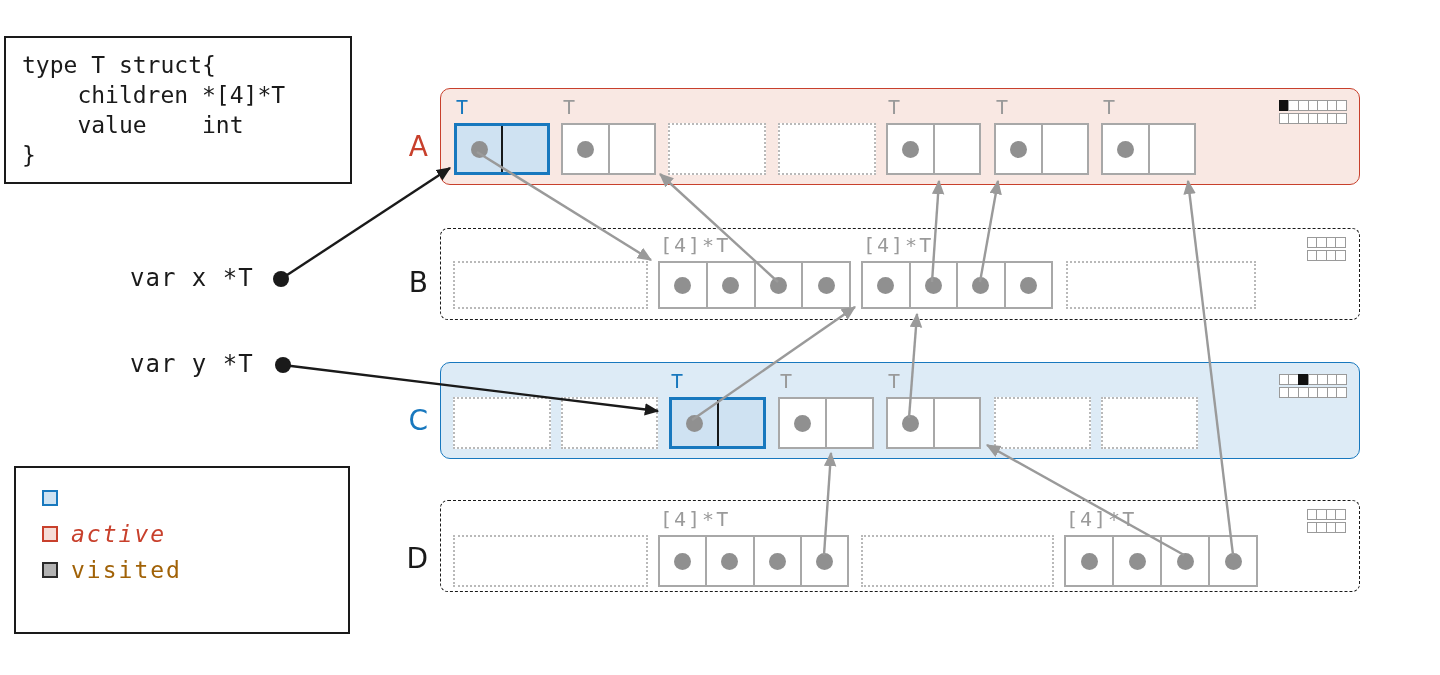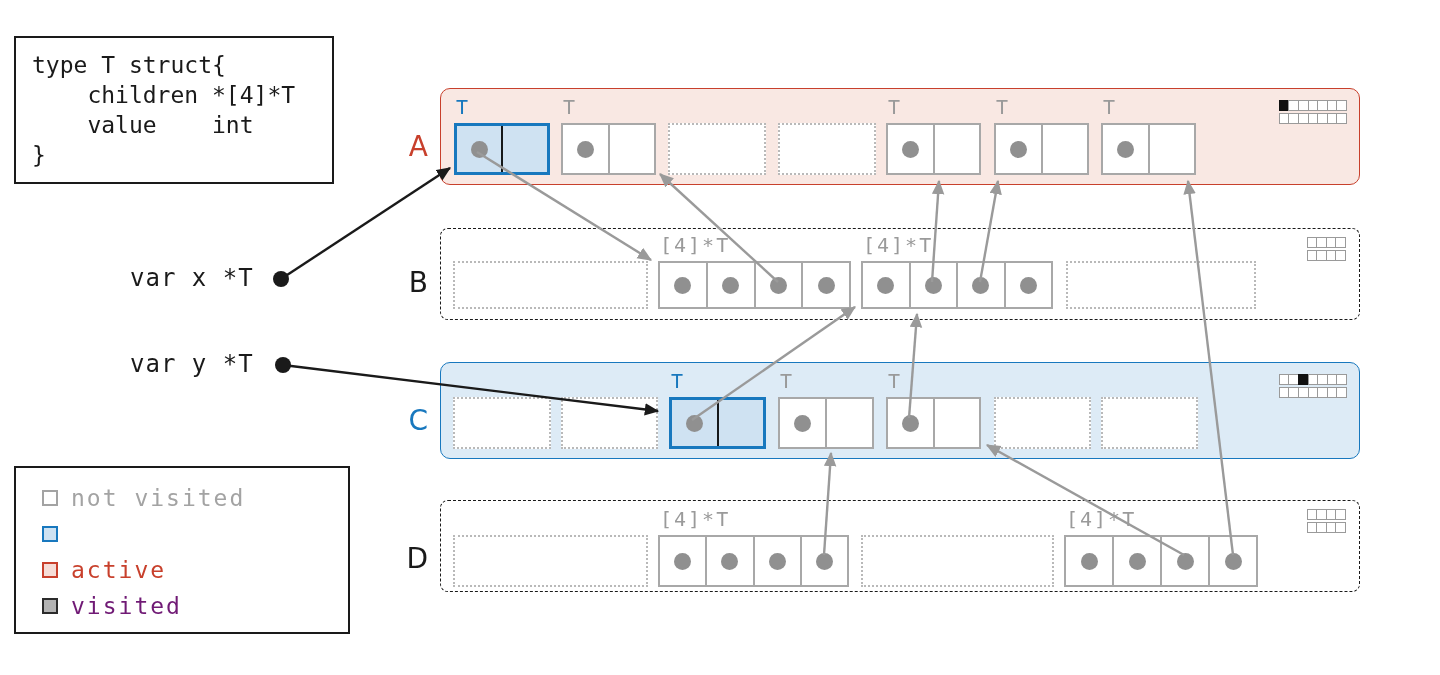--- a/index.html
+++ b/index.html
@@ -1,19 +1,19 @@
 <!DOCTYPE html>
 <html><head>
 <meta charset="utf-8">
 <style>
   html,body{margin:0;padding:0;background:#fff}
   #canvas{position:relative;width:1440px;height:675px;background:#fff;
           font-family:"DejaVu Sans Mono",monospace;overflow:hidden}
   .box{position:absolute;border:2.5px solid var(--black);background:#fff;box-sizing:border-box}
-  #code-box{left:14px;top:36px;width:320px;height:148px}
+  #code-box{left:4px;top:36px;width:348px;height:148px}
   #code-box pre{margin:12px 0 0 16px;font-size:23px;line-height:30px;color:var(--black);font-family:inherit}
   .var-label{position:absolute;font-size:24px;color:var(--black);letter-spacing:1px}
   #var-x{left:130px;top:264px}
   #var-y{left:130px;top:350px}
   #legend{left:14px;top:466px;width:336px;height:168px}
   .legend-item{display:flex;align-items:center;height:36px;margin-left:26px}
   .legend-item:first-child{margin-top:12px}
   .legend-swatch{width:12px;height:12px;border:2.5px solid;margin-right:13px;flex:none}
   .legend-label{font-size:23px;letter-spacing:2px;white-space:pre}
   .span-row{position:absolute;box-sizing:border-box}
@@ -49,33 +49,29 @@
     children *[4]*T
     value    int
 }</pre>
   </div>
 
   <div class="var-label" id="var-x">var x *T</div>
   <div class="var-label" id="var-y">var y *T</div>
 
   <div class="box" id="legend">
       <div class="legend-item">
-        <div class="legend-swatch" style="border-color: rgb(163, 163, 163); background: rgb(255, 255, 255);"></div>
-        <div class="legend-label" style="color: rgb(163, 163, 163);">not visited</div>
-      </div>
-      <div class="legend-item">
         <div class="legend-swatch" style="border-color: rgb(24, 120, 190); background: rgb(206, 226, 242);"></div>
       </div>
       <div class="legend-item">
         <div class="legend-swatch" style="border-color: rgb(200, 64, 44); background: rgb(246, 221, 215);"></div>
-        <div class="legend-label" style="color: rgb(200, 64, 44);">active</div>
+        <div class="legend-label" style="color: rgb(200, 64, 44); font-style: italic;">active</div>
       </div>
       <div class="legend-item">
         <div class="legend-swatch" style="border-color: rgb(43, 43, 43); background: rgb(179, 179, 179);"></div>
-        <div class="legend-label" style="color: #701a75;">visited</div>
+        <div class="legend-label" style="color: #a16207;">visited</div>
       </div>
     </div>
 
   <svg id="arrows" width="1440" height="675">
     <defs>
       <marker id="gh" markerWidth="7" markerHeight="6" refX="5.5" refY="2.6" orient="auto">
         <path d="M0,0 L6,2.6 L0,5.2 z" fill="#9a9a9a"></path>
       </marker>
       <marker id="bh" markerWidth="7" markerHeight="6" refX="5.5" refY="2.6" orient="auto">
         <path d="M0,0 L6,2.6 L0,5.2 z" fill="#1a1a1a"></path>

